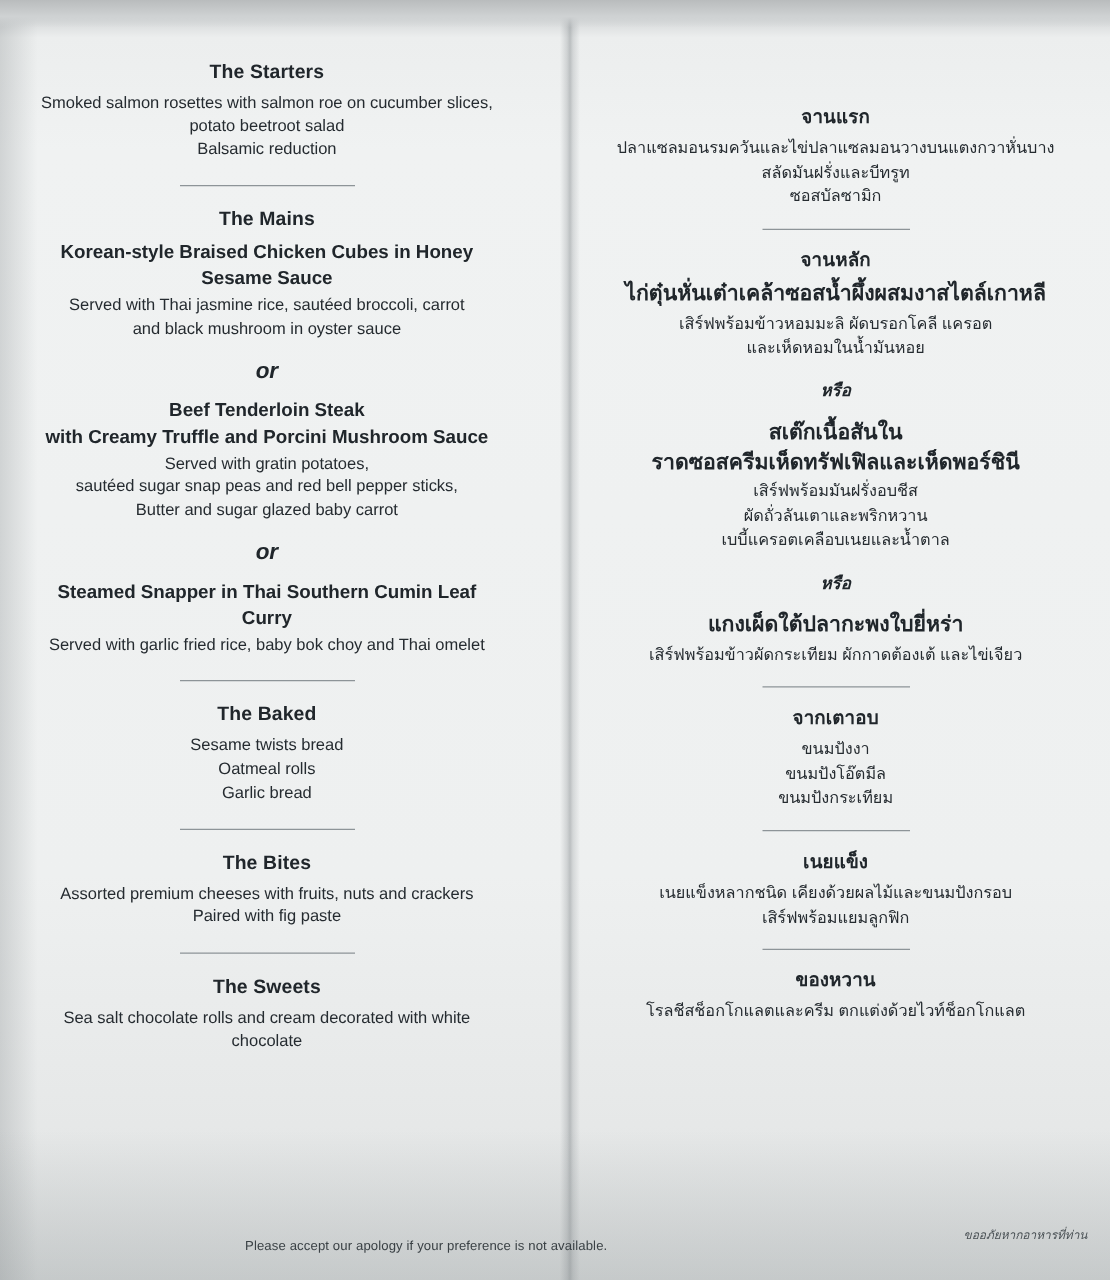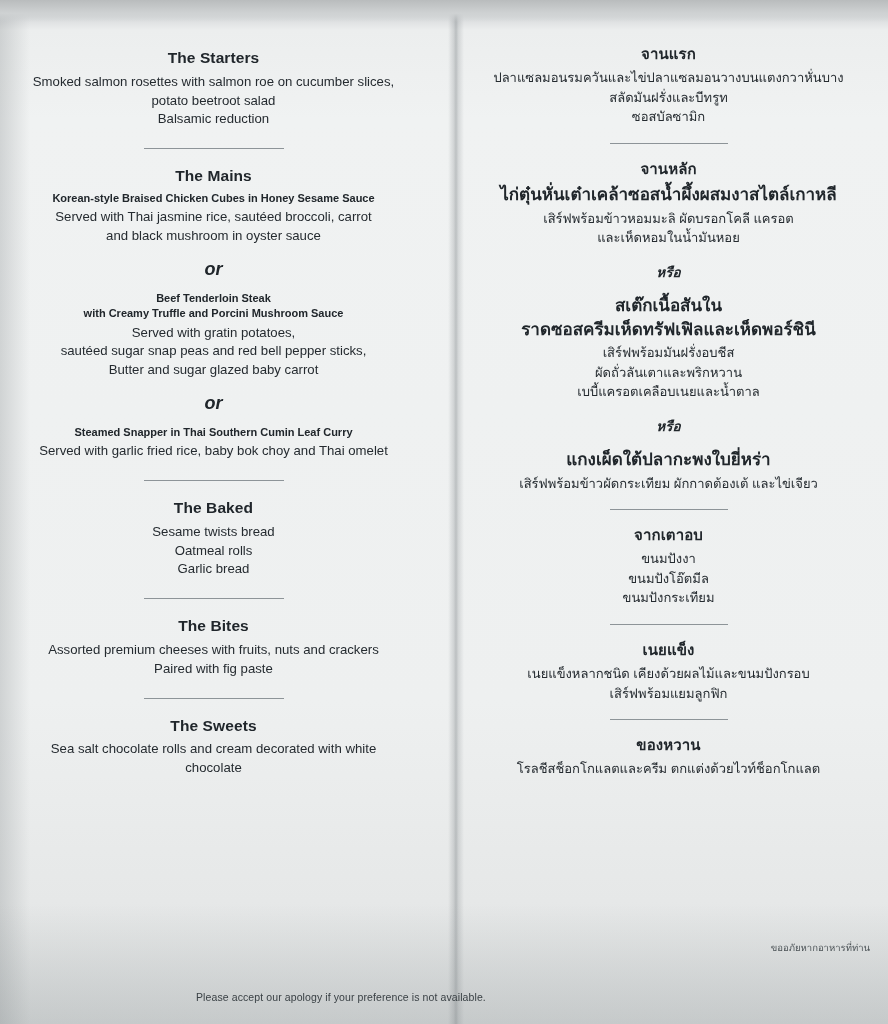--- a/index.html
+++ b/index.html
@@ -55,35 +55,35 @@
   .cols {
     position: absolute;
     inset: 0;
     display: flex;
   }
   .col {
     flex: 1 1 50%;
     position: relative;
   }
   .col-en { padding: 48px 40px 0 30px; }
-  .col-th { padding: 44px 36px 0 48px; }
+  .col-th { padding: 84px 36px 0 48px; }
 
   .section {
     text-align: center;
     margin-bottom: 0;
   }
   .sec-title {
     font-size: 15.5px;
     font-weight: bold;
     letter-spacing: 0.1px;
     margin: 0 0 4px 0;
     line-height: 1.35;
   }
   .dish {
-    font-size: 11px;
+    font-size: 15px;
     font-weight: bold;
     line-height: 1.4;
     margin: 0 0 2px 0;
   }
   .desc {
     font-size: 13.2px;
     line-height: 1.42;
     margin: 0;
     color: #252b30;
   }
@@ -112,24 +112,25 @@
     position: absolute;
     left: 196px;
     top: 991px;
     font-size: 10.5px;
     color: #3a4145;
     letter-spacing: 0.1px;
   }
   .footer-note-th {
     position: absolute;
     right: 18px;
-    top: 940px;
+    top: 980px;
     font-size: 9.5px;
     color: #4a5155;
     text-align: left;
+    font-style: italic;
   }
 </style>
 </head>
 <body>
 
 <div class="page">
   <div class="shade-left"></div>
   <div class="gutter"></div>
   <div class="shade-bottom"></div>
 

